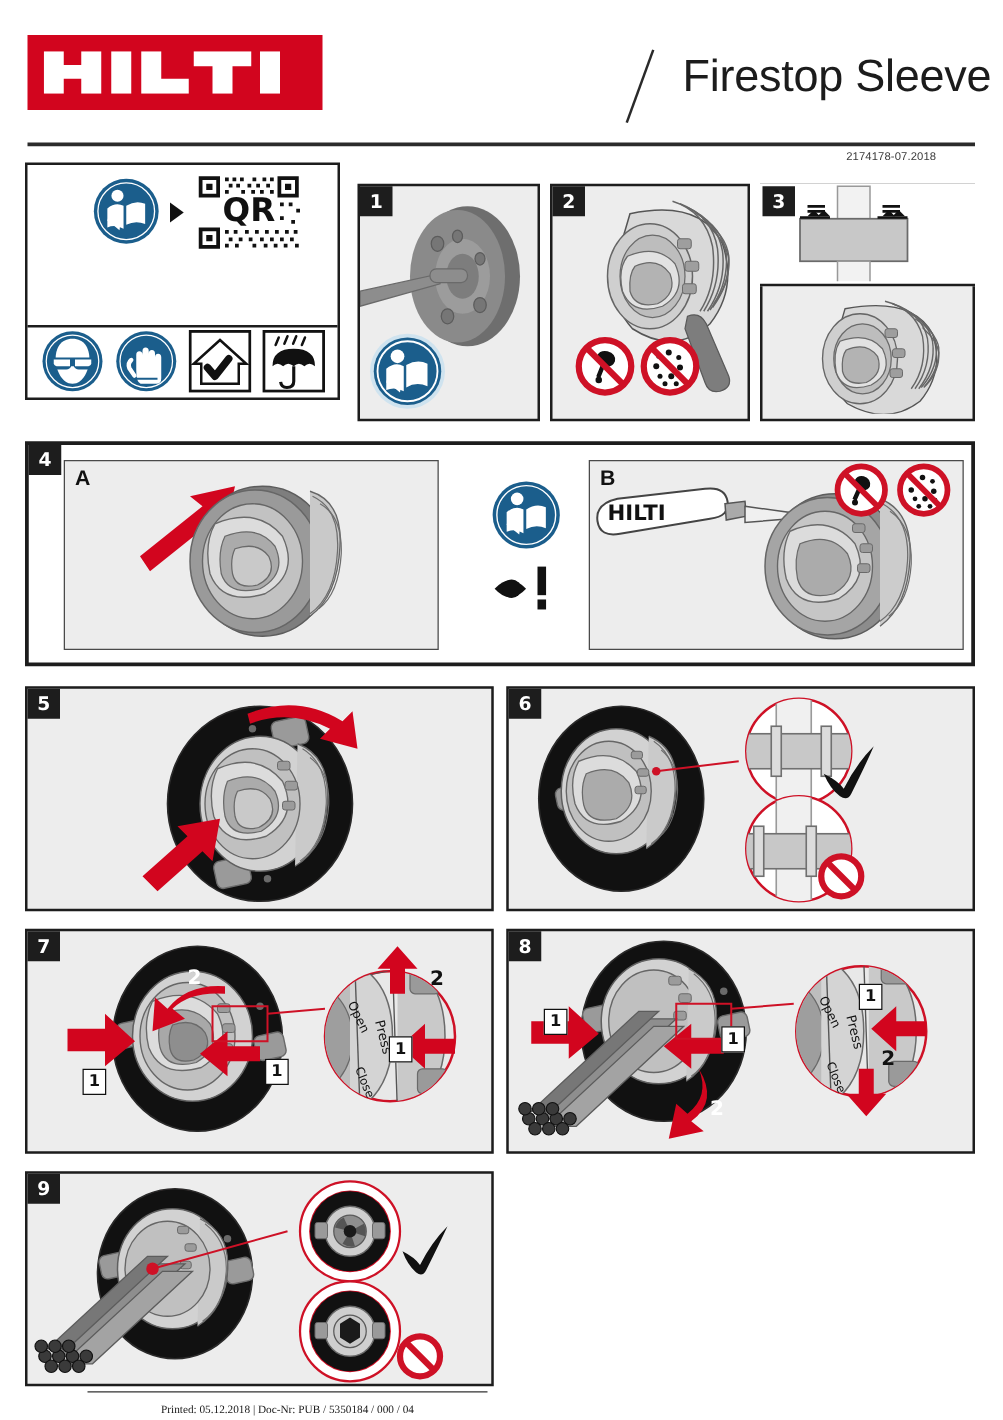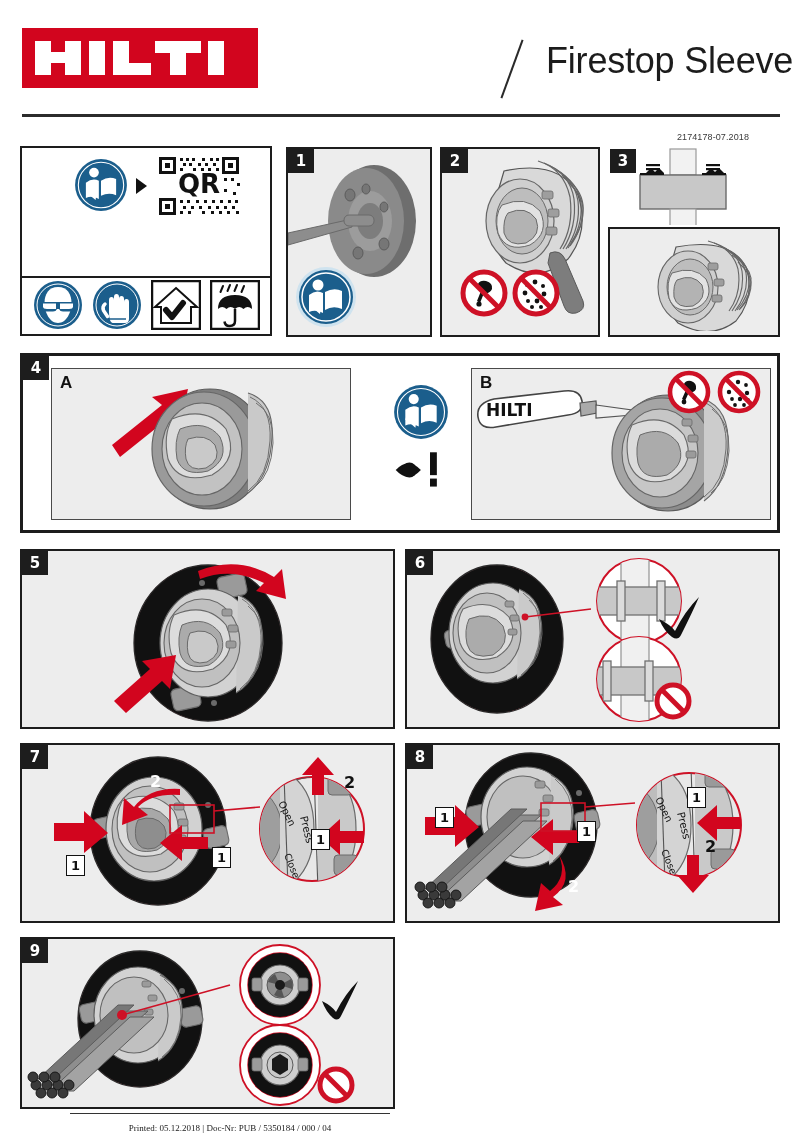--- a/index.html
+++ b/index.html
@@ -24,36 +24,35 @@
     position:absolute;left:546px;top:40px;
     font-size:36px;letter-spacing:-0.2px;color:#1c1c1c;font-weight:400;
     white-space:nowrap;
   }
   .rule{
     position:absolute;left:22px;top:114px;width:758px;height:3px;background:#2b2b2b;
   }
   .doc-num{
     position:absolute;right:22px;top:120px;font-size:9px;color:#3a3a3a;
     letter-spacing:.1px;
-    margin-top:12px;
   }
 
   
   .panel{position:absolute;background:#ededed;border:2px solid #1d1d1d;box-sizing:border-box;}
   .panel.white{background:#fff;}
   .num{
     position:absolute;left:0;top:0;width:26px;height:24px;background:#1d1d1d;
     color:#fff;font-size:15px;font-weight:700;display:flex;align-items:center;
     justify-content:center;font-family:"DejaVu Sans",sans-serif;z-index:6;
   }
   .sub{position:absolute;background:#ededed;border:1.5px solid #4a4a4a;box-sizing:border-box;}
   .letter{position:absolute;font-size:17px;font-weight:700;color:#111;}
 
   
-  #info-panel{left:20px;top:146px;width:252px;height:190px;background:#fff;border:2px solid #1d1d1d;}
+  #info-panel{left:20px;top:130px;width:252px;height:190px;background:#fff;border:2px solid #1d1d1d;}
   .info-top{position:absolute;left:0;top:0;right:0;height:128px;border-bottom:2px solid #1d1d1d;}
   .manual-ico{position:absolute;left:52px;top:10px;width:54px;height:54px;}
   .arrow-tri{
     position:absolute;left:114px;top:30px;width:0;height:0;
     border-left:11px solid #111;border-top:8px solid transparent;border-bottom:8px solid transparent;
   }
   .qr-block{position:absolute;left:136px;top:8px;width:86px;height:60px;}
   .urls{position:absolute;left:0;right:0;top:68px;text-align:center;
         font-family:"DejaVu Sans",sans-serif;font-weight:700;color:#111;}
   .urls .l1{font-size:11.5px;line-height:14px;}

